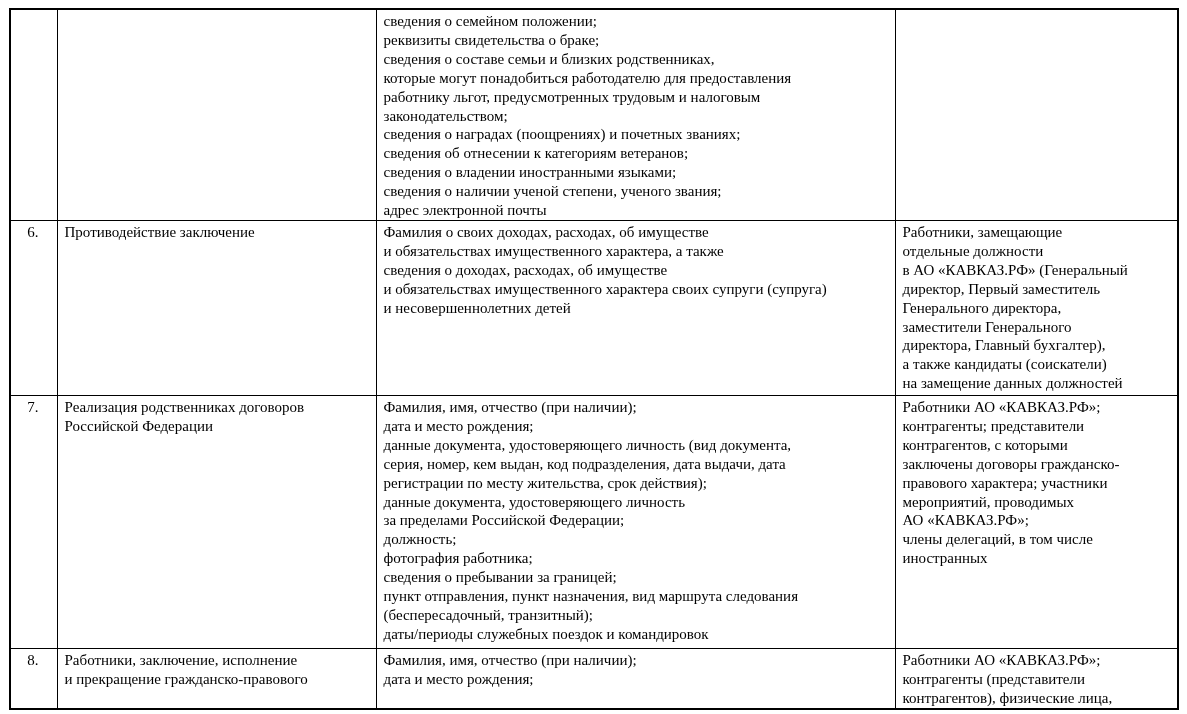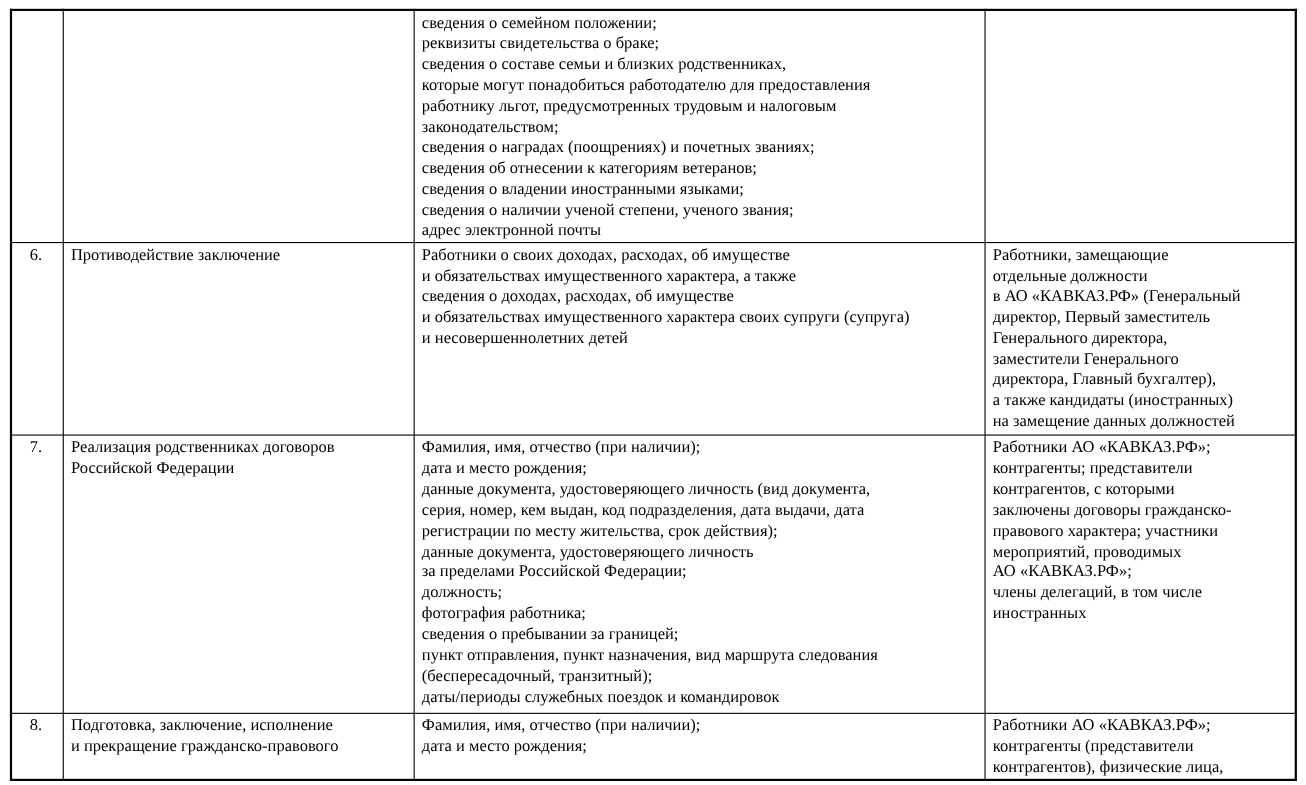--- a/index.html
+++ b/index.html
@@ -65,33 +65,33 @@
 сведения о наградах (поощрениях) и почетных званиях;
 сведения об отнесении к категориям ветеранов;
 сведения о владении иностранными языками;
 сведения о наличии ученой степени, ученого звания;
 адрес электронной почты</td>
         <td></td>
       </tr>
       <tr class="r1">
         <td class="num">6.</td>
         <td>Противодействие заключение</td>
-        <td>Работники о своих доходах, расходах, об имуществе
+        <td>Фамилия о своих доходах, расходах, об имуществе
 и обязательствах имущественного характера, а также
 сведения о доходах, расходах, об имуществе
 и обязательствах имущественного характера своих супруги (супруга)
 и несовершеннолетних детей</td>
         <td>Работники, замещающие
 отдельные должности
 в АО «КАВКАЗ.РФ» (Генеральный
 директор, Первый заместитель
 Генерального директора,
 заместители Генерального
 директора, Главный бухгалтер),
-а также кандидаты (иностранных)
+а также кандидаты (соискатели)
 на замещение данных должностей</td>
       </tr>
       <tr class="r2">
         <td class="num">7.</td>
         <td>Реализация родственниках договоров
 Российской Федерации</td>
         <td>Фамилия, имя, отчество (при наличии);
 дата и место рождения;
 данные документа, удостоверяющего личность (вид документа,
 серия, номер, кем выдан, код подразделения, дата выдачи, дата
@@ -109,21 +109,21 @@
 контрагентов, с которыми
 заключены договоры гражданско-
 правового характера; участники
 мероприятий, проводимых
 АО «КАВКАЗ.РФ»;
 члены делегаций, в том числе
 иностранных</td>
       </tr>
       <tr class="r3">
         <td class="num">8.</td>
-        <td>Подготовка, заключение, исполнение
+        <td>Работники, заключение, исполнение
 и прекращение гражданско-правового</td>
         <td>Фамилия, имя, отчество (при наличии);
 дата и место рождения;</td>
         <td>Работники АО «КАВКАЗ.РФ»;
 контрагенты (представители
 контрагентов), физические лица,</td>
       </tr>
     </tbody>
   </table>
 </div>

